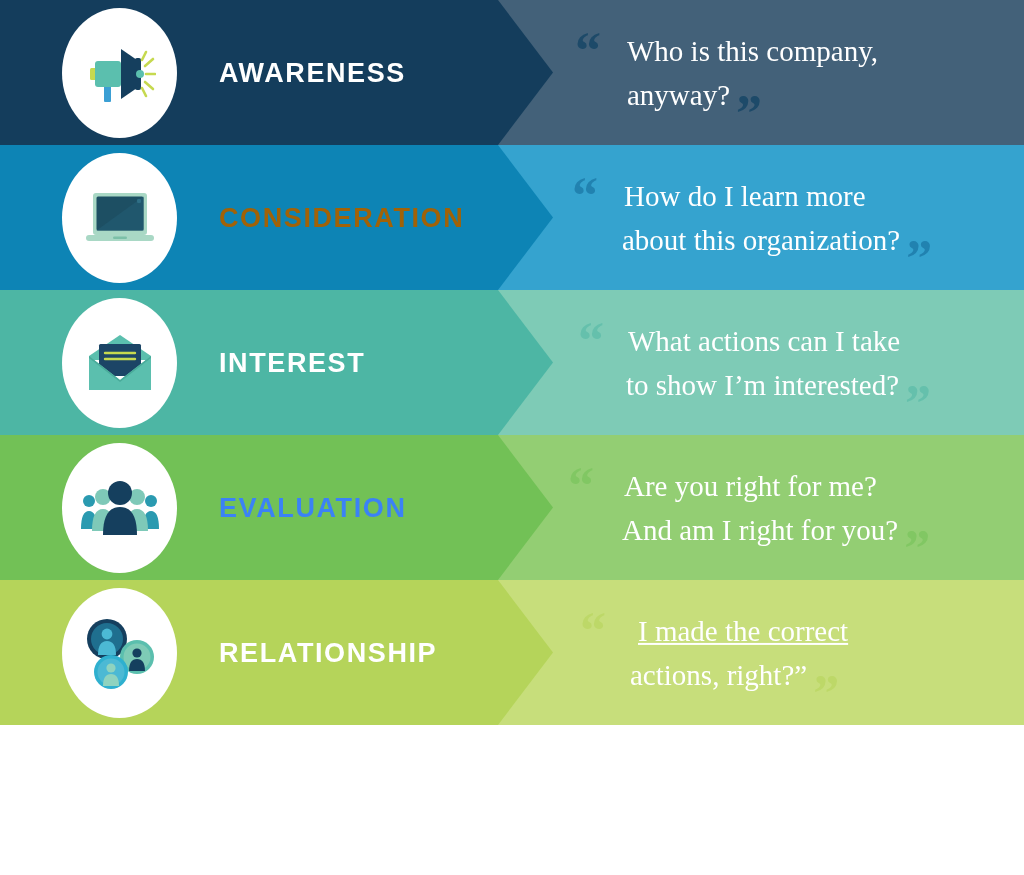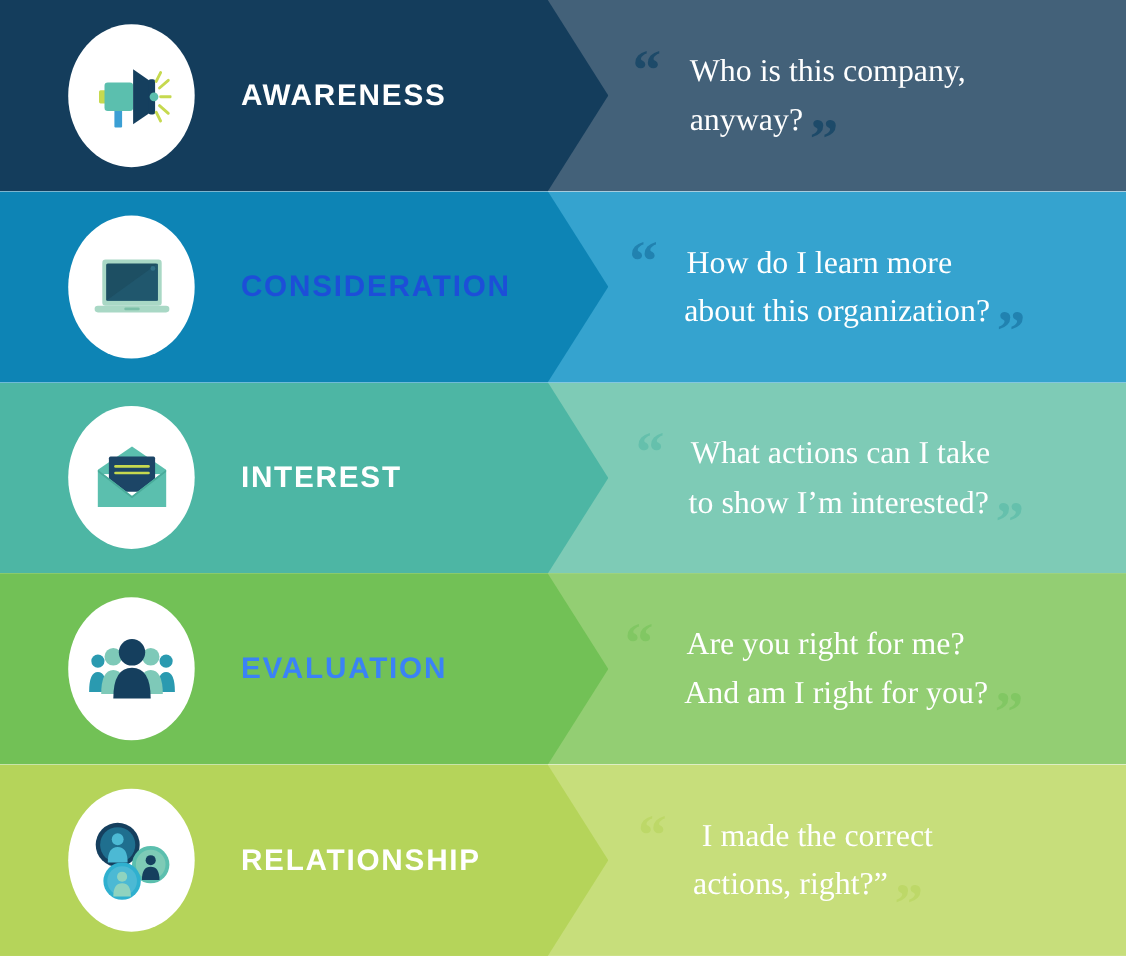--- a/index.html
+++ b/index.html
@@ -3,21 +3,21 @@
 <meta charset="utf-8">
 <title>Buyer Journey Stages Infographic</title>
 <style>
   * { margin:0; padding:0; box-sizing:border-box; }
   html, body {
     width:1024px; height:875px;
     font-family:"Liberation Sans", sans-serif;
     background:#ffffff; overflow:hidden;
   }
   #stages {
-    width:1024px; height:869px;
+    width:1024px; height:725px;
     display:flex; flex-direction:column;
   }
   .stage {
     position:relative;
     flex:1 1 0;
     display:flex;
     align-items:stretch;
     overflow:hidden;
   }
   
@@ -99,21 +99,21 @@
 
   .s3 .quote-wrap { left:578px; }
   .s3 .qline.l1 { padding-left:50px; }
   .s3 .qline.l2 { padding-left:48px; }
 
   .s4 .quote-wrap { left:568px; }
   .s4 .qline.l1 { padding-left:56px; }
   .s4 .qline.l2 { padding-left:54px; }
 
   .s5 .quote-wrap { left:580px; }
-  .s5 .qline.l1 { padding-left:58px; }
+  .s5 .qline.l1 { padding-left:58px;text-decoration:underline; }
   .s5 .qline.l2 { padding-left:50px; }
 </style>
 </head>
 <body>
 
 <div id="stages">
 
   <div class="stage s1">
     <div class="quote-panel" style="background: rgb(67, 97, 121);"></div>
     <div class="band" style="background: rgb(20, 61, 92);"></div>
@@ -160,21 +160,21 @@
           <rect x="11" y="5" width="54" height="42" rx="3" fill="#a9d8c5"></rect>
           <rect x="14.5" y="8.5" width="47" height="34" rx="1.5" fill="#1d4f63"></rect>
           <path d="M14.5 42.5 L61.5 8.5 L61.5 42.5 Z" fill="#225a70" opacity="0.75"></path>
           <circle cx="57" cy="13" r="2.2" fill="#2f6f86"></circle>
           <rect x="4" y="47" width="68" height="6" rx="3" fill="#a9d8c5"></rect>
           <rect x="31" y="48.5" width="14" height="2.5" rx="1.2" fill="#7cc0a8"></rect>
         </svg>
       </span>
     </div>
 
-    <div class="stage-label" style="color: #1d4ed8;">CONSIDERATION</div>
+    <div class="stage-label" style="color: #a16207;">CONSIDERATION</div>
 
     <div class="quote-wrap" style="color: rgb(255, 255, 255);">
       <div class="qline l1">
         <span class="qmark open" style="color: rgb(33, 130, 176);">“</span><span>How do I learn more</span>
       </div>
       <div class="qline l2">
         <span>about this organization?</span><span class="qmark close" style="color: rgb(33, 130, 176);">”</span>
       </div>
     </div>
   </div>

